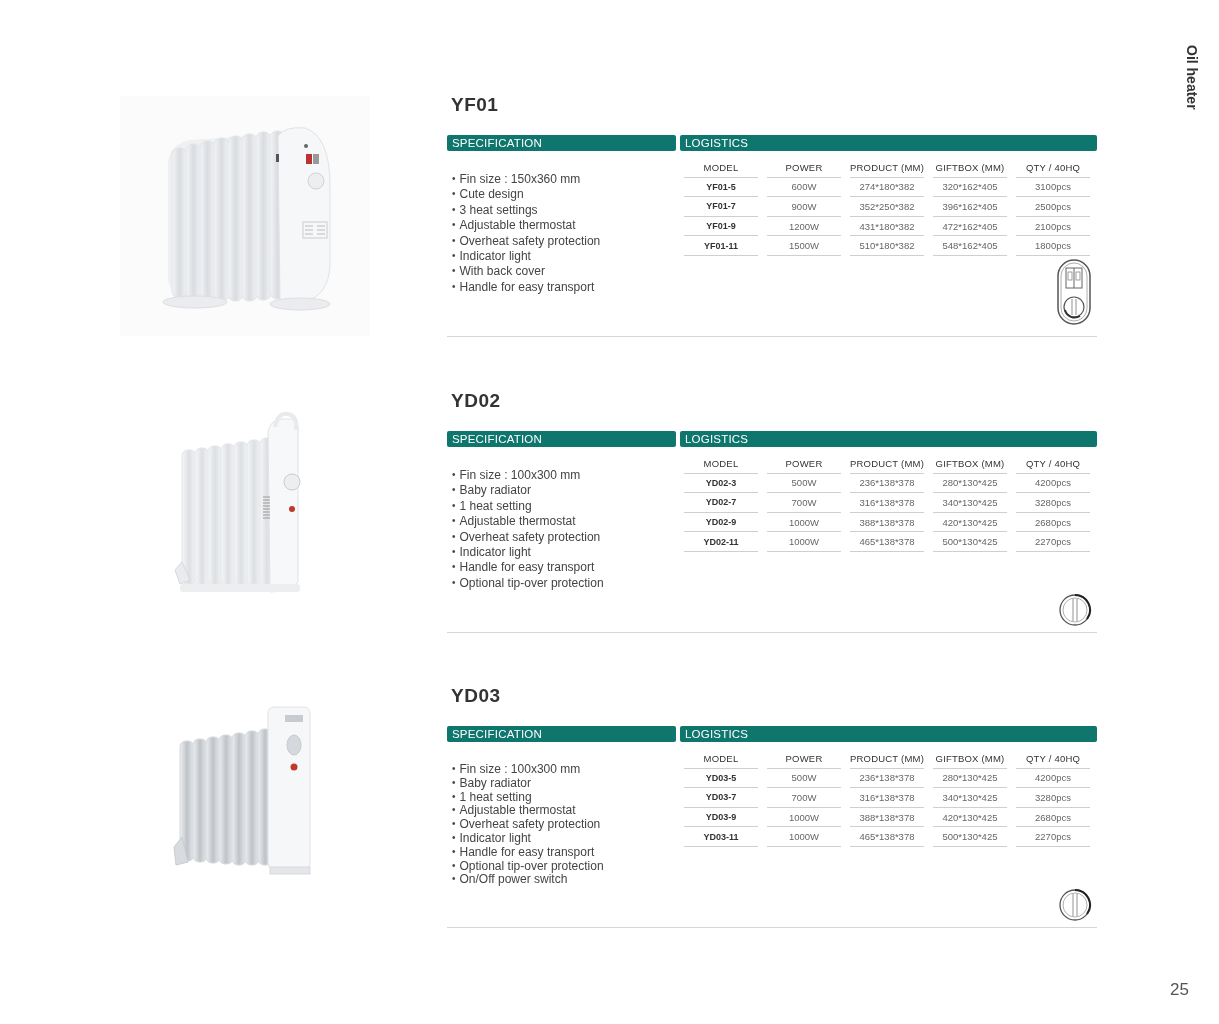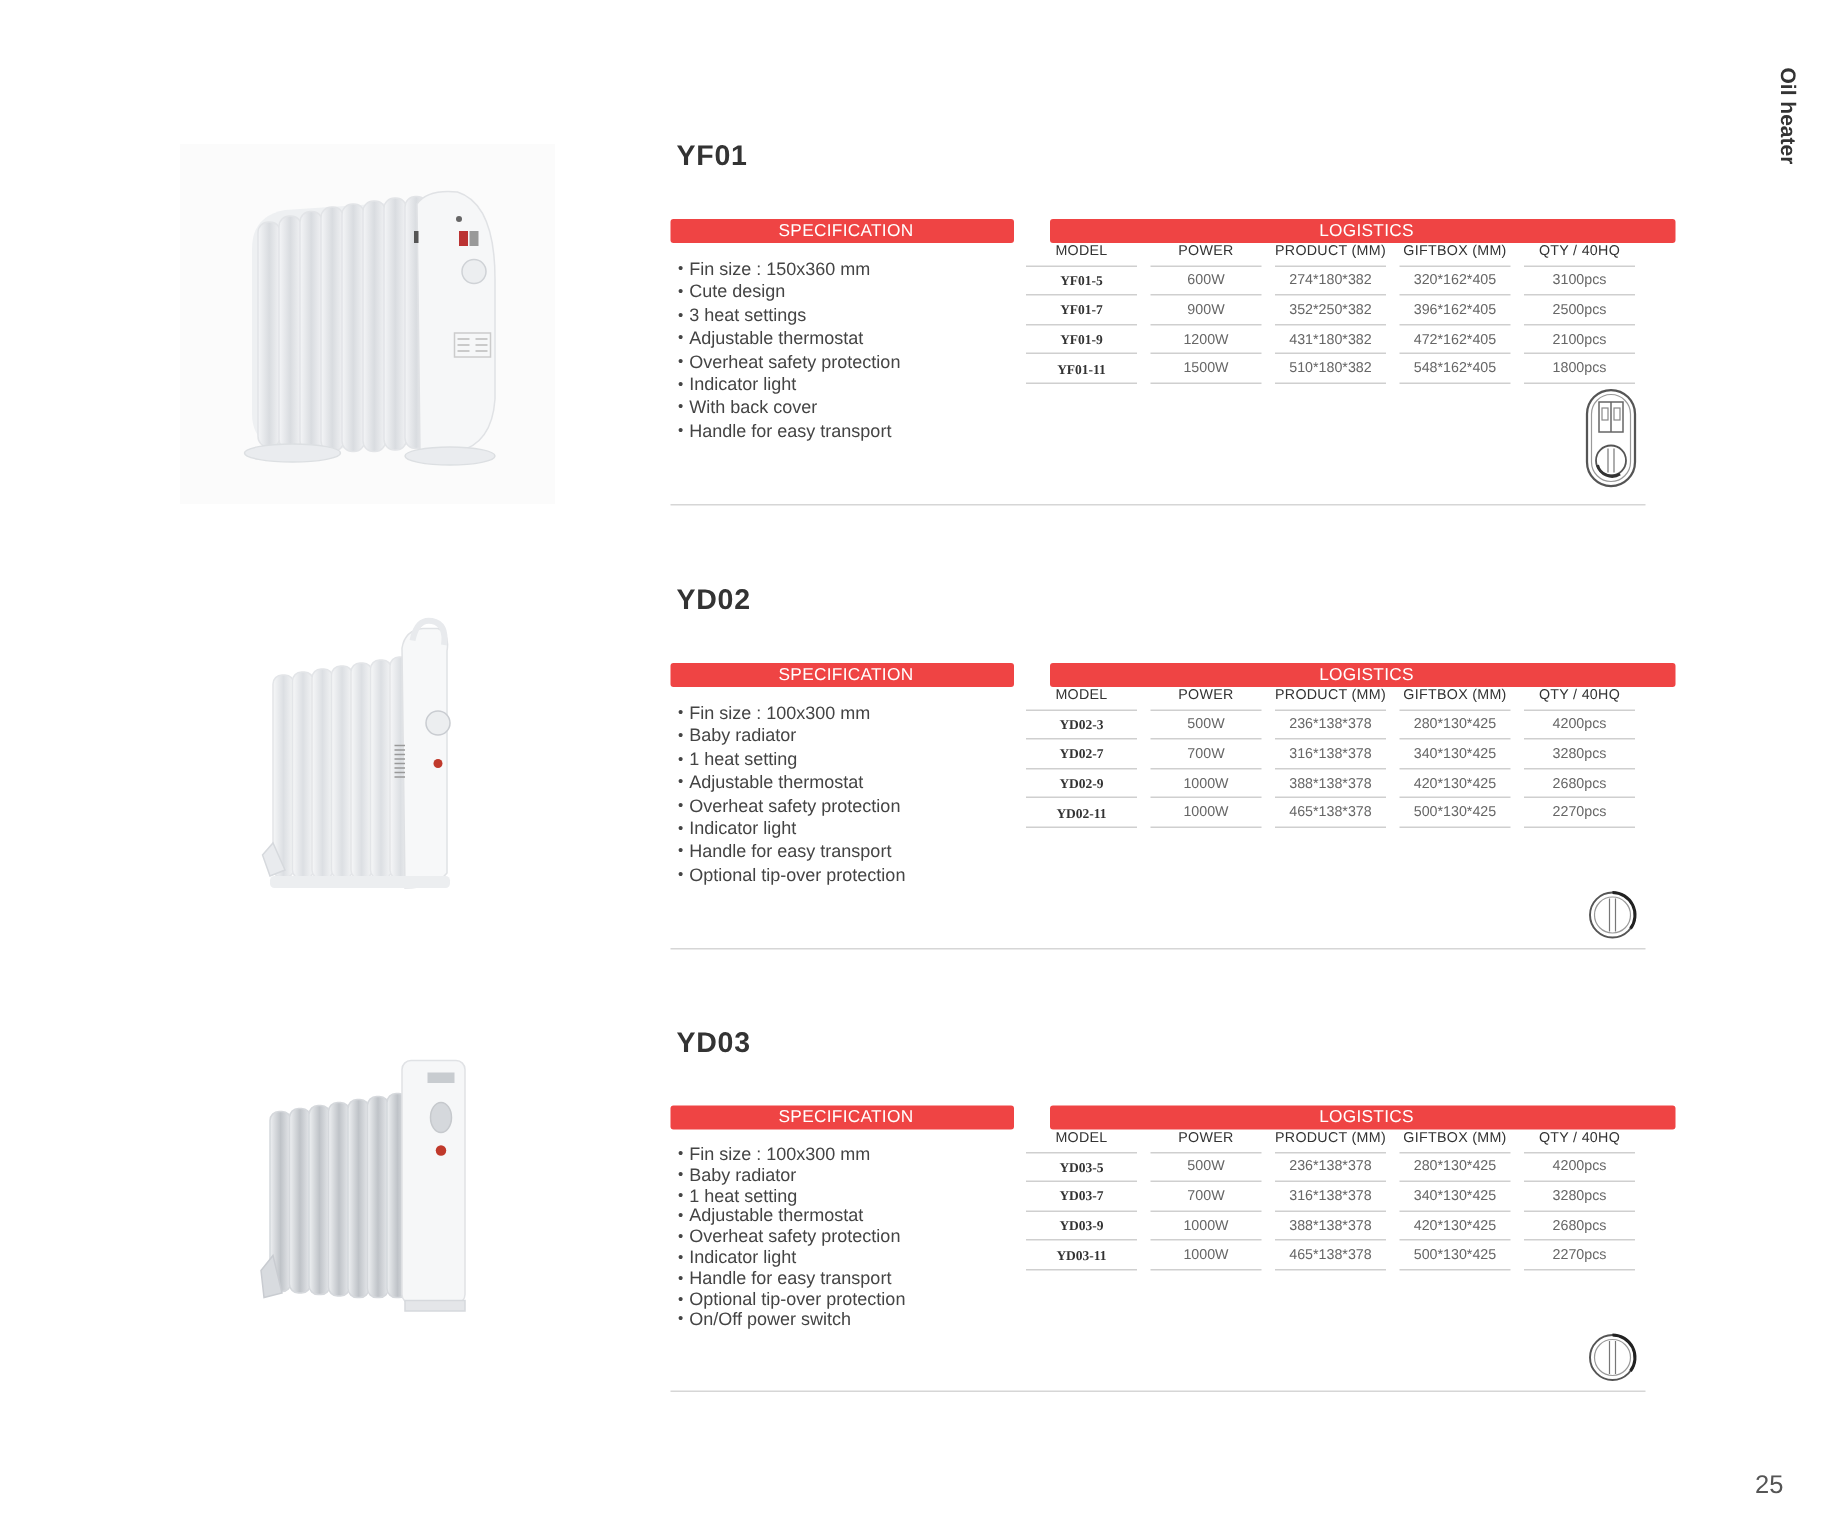--- a/index.html
+++ b/index.html
@@ -13,39 +13,39 @@
     display:flex; align-items:flex-start; justify-content:center;
   }
   .page-number { position:absolute; left:1170px; top:980px; font-size:17px; color:#555;text-align:right; }
 
   .section { position:absolute; left:0; width:1219px; height:296px; }
   .product-image { position:absolute; left:120px; top:10px; width:250px; height:240px; }
 
   .model-title { position:absolute; left:451px; top:8px; font-size:19px; font-weight:bold; color:#333; letter-spacing:0.5px; }
 
   .bar {
-    position:absolute; top:60px; height:16px; background:#ef4444; color:#fff;
-    font-size:11.5px; line-height:16px; padding-left:5px; border-radius:2px; letter-spacing:0.2px;text-align:center;
+    position:absolute; top:49px; height:16px; background:#0f766e; color:#fff;
+    font-size:11.5px; line-height:16px; padding-left:5px; border-radius:2px; letter-spacing:0.2px;
   }
   .bar.spec { left:447px; width:229px; }
-  .bar.log { left:680px; width:417px;margin-left:20px; }
+  .bar.log { left:680px; width:417px; }
 
   .spec-list { position:absolute; left:452px; top:70px; list-style:none; font-size:12px; color:#444;margin-top:16px; }
   .spec-list li { height:15.4px; line-height:15.4px; white-space:nowrap; }
   .spec-list li::before { content:"\2022"; margin-right:4px; font-size:10px; position:relative; top:-1px; }
   .spec-list.tight li { height:13.8px; line-height:13.8px; }
 
   .log-table { position:absolute; left:684px; top:72px; border-collapse:separate; border-spacing:9px 0; margin-left:-9px; }
   .log-table th, .log-table td {
     width:74px; text-align:center; font-size:9.5px; height:19.6px;
     border-bottom:1px solid #cfcfcf; white-space:nowrap; padding:0;
   }
   .log-table th { font-weight:normal; color:#333; font-size:9.5px; letter-spacing:0.2px; }
   .log-table td { color:#666; font-size:9.5px; }
-  .log-table td.model { color:#333; font-weight:bold; font-size:9px;font-family:Liberation Serif, serif; }
+  .log-table td.model { color:#333; font-weight:bold; font-size:9px; }
 
   .control-icon { position:absolute; }
   .divider { position:absolute; left:447px; width:650px; height:1px; background:#d6d6d6; }
 </style>
 </head>
 <body>
 
 <div class="side-title">Oil heater</div>
 
 <div class="section" style="top:86px;">

